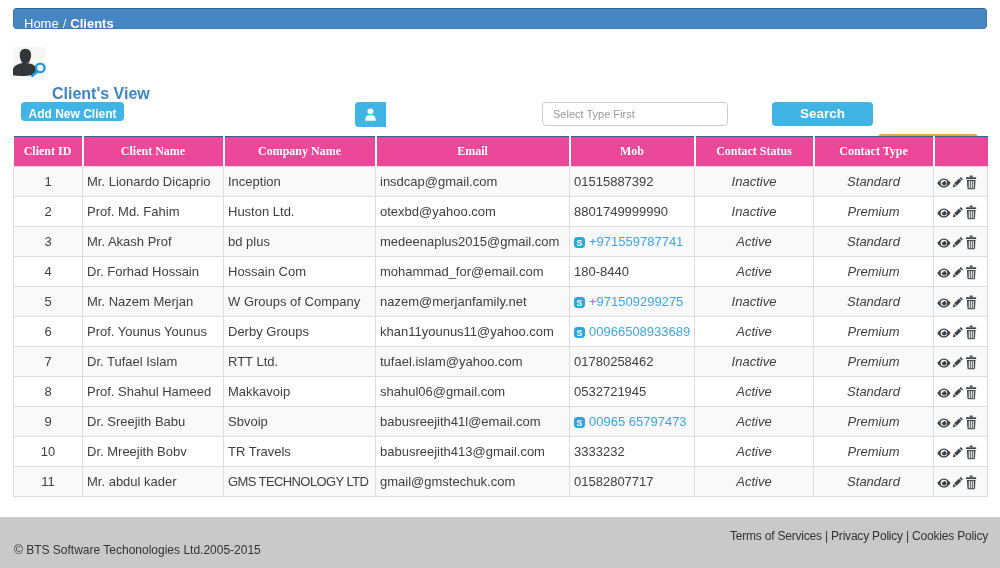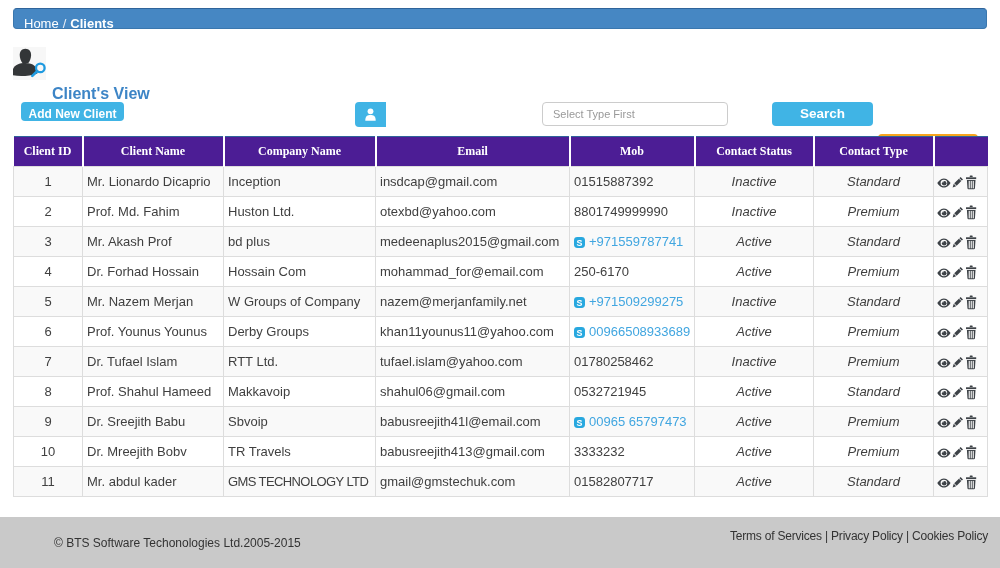--- a/index.html
+++ b/index.html
@@ -22,34 +22,34 @@
 #addbtn { left:21px; top:102px; width:103px; height:19px; font-size:12px; }
 #searchbtn { left:772px; top:102px; width:101px; height:24px; }
 #resetbtn { left:878px; top:102px; width:100px; height:24px;margin-top:32px; }
 #selgroup { left:355px; top:102px; width:177px; height:25px; }
 #selicon { position:absolute; left:0; top:0; width:31px; height:25px; background:#40b4e5; border-radius:4px 0 0 4px; }
 #seltext { position:absolute; left:31px; top:0; width:146px; height:25px; border:1px solid #ccc; border-left:none; border-radius:0 4px 4px 0; background:#fff; color:#4a4a4a; line-height:24px; padding-left:15px; font-size:12px; letter-spacing:-0.3px; }
 #typeinput { left:542px; top:102px; width:186px; height:24px; border:1px solid #ccc; border-radius:4px; background:#fff; color:#999; font-size:11px; line-height:22px; padding-left:10px; }
 
 
 #tbl { left:13px; top:136px; width:974px; border-collapse:collapse; table-layout:fixed; font-size:13px; color:#404040; }
-#tbl thead th { background:#4c1d95; color:#fff; font-family:"Liberation Serif", serif; font-size:12px; font-weight:bold; height:30px; border-left:2px solid #fff; border-top:1px solid #2f649a; text-align:center; vertical-align:middle; padding:0; }
+#tbl thead th { background:#ec4899; color:#fff; font-family:"Liberation Serif", serif; font-size:12px; font-weight:bold; height:30px; border-left:2px solid #fff; border-top:1px solid #2f649a; text-align:center; vertical-align:middle; padding:0; }
 #tbl thead th:first-child { border-left:none; }
 #tbl tbody td { height:30px; border:1px solid #ddd; vertical-align:middle; padding:0 0 0 4px; background:#fff; white-space:nowrap; overflow:hidden; }
 #tbl tbody tr.odd td { background:#f9f9f9; }
 #tbl td.c { text-align:center; padding:0; }
 #tbl td.i { font-style:italic; text-align:center; padding:0;margin-left:45px; }
 .skype { color:#41a6e0; }
 .skypeico { display:inline-block; vertical-align:-2px; margin-right:4px; }
 #tbl tbody td.act { text-align:left; padding:0 0 0 3px; }
 td.act svg { vertical-align:middle; }
 
 
 #footer { left:0; top:517px; width:1000px; height:51px; background:#c9c9c9; color:#333; font-size:12px; }
-#footer .left { position:absolute; left:14px; top:19px;margin-left:40px; }
+#footer .left { position:absolute; left:14px; top:26px; }
 #footer .right { position:absolute; right:12px; top:12px; letter-spacing:-0.2px; }
 </style>
 </head>
 <body>
 <div class="abs crumb">Home<span class="sep">/</span><b>Clients</b></div>
 
 <div class="abs titleicon">
 <svg width="33" height="33" viewBox="0 0 33 33">
       <path d="M12.4 1.8 C8.7 1.8 6.7 4.6 6.7 8.1 C6.7 11.3 8 14.5 9.4 15.9 L15.4 15.9 C16.8 14.5 18.1 11.3 18.1 8.1 C18.1 4.6 16.1 1.8 12.4 1.8 Z" fill="#333638"></path>
       <path d="M-1.2 27.9 C-1 19.3 3.8 15.9 12.4 15.9 C20.6 15.9 24.2 19.6 24.4 26.4 C15.5 29.4 5.5 29.6 -1.2 27.9 Z" fill="#333638"></path>
@@ -173,21 +173,21 @@
             <rect x="31.7" y="5.9" width="1.1" height="7.4" fill="#fbfbfb"></rect>
             <rect x="33.7" y="5.9" width="1.1" height="7.4" fill="#fbfbfb"></rect>
             <rect x="35.7" y="5.9" width="1.1" height="7.4" fill="#fbfbfb"></rect>
           </svg></td>
       </tr>
 <tr>
         <td class="c">4</td>
         <td>Dr. Forhad Hossain</td>
         <td>Hossain Com</td>
         <td>mohammad_for@email.com</td>
-        <td>250-6170</td>
+        <td>180-8440</td>
         <td class="i">Active</td>
         <td class="i">Premium</td>
         <td class="act"><svg width="41" height="15" viewBox="0 0 41 15">
             <path d="M6.9 3.4 C3.4 3.4 0.9 6.9 0.3 8 C0.9 9.1 3.4 12.6 6.9 12.6 C10.4 12.6 12.9 9.1 13.5 8 C12.9 6.9 10.4 3.4 6.9 3.4 Z" fill="#3d4247"></path>
             <circle cx="6.9" cy="8" r="3.3" fill="#fbfbfb"></circle>
             <circle cx="7.2" cy="8.3" r="2.3" fill="#3d4247"></circle>
             <circle cx="5.9" cy="6.8" r="0.7" fill="#fbfbfb"></circle>
             <g transform="rotate(45 20 8)">
               <rect x="18.3" y="1.2" width="3.4" height="1.7" fill="#3d4247"></rect>
               <rect x="18.3" y="3.6" width="3.4" height="6.6" fill="#3d4247"></rect>

